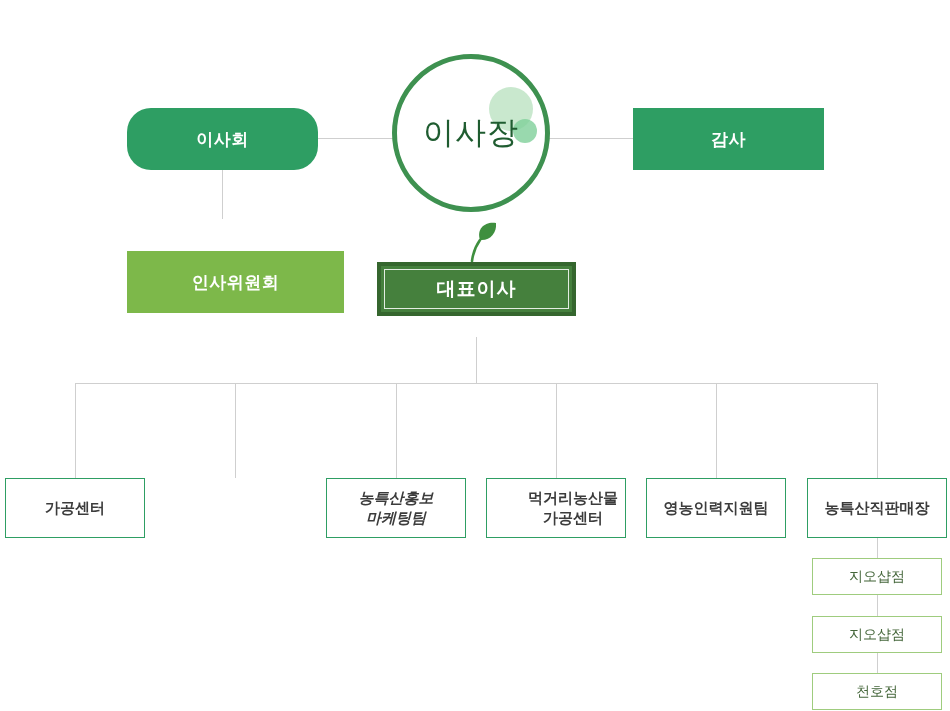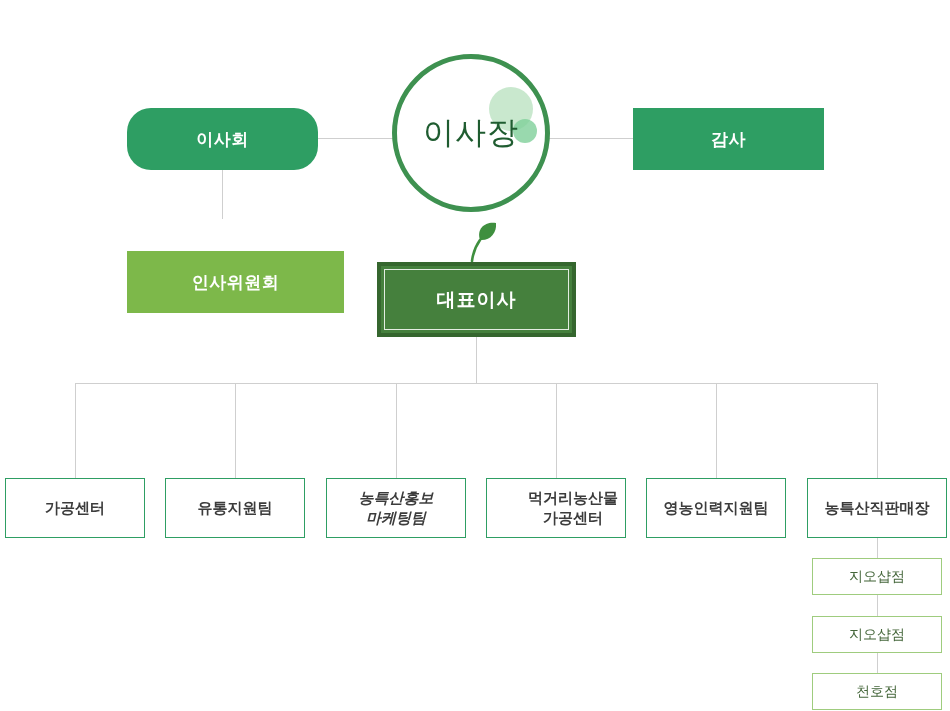--- a/index.html
+++ b/index.html
@@ -48,21 +48,21 @@
     position:absolute; border-radius:50%; z-index:2;
   }
   .accent-dot.big   { left:92px;  top:28px; width:44px; height:44px; background:#bfe4c6; opacity:.85; }
   .accent-dot.small { left:116px; top:60px; width:24px; height:24px; background:#7fcf9a; opacity:.8; }
 
   
   .sprout { position:absolute; left:451px; top:220px; width:50px; height:42px; z-index:2; }
 
   
   .ceo-box {
-    position:absolute; left:377px; top:262px; width:199px; height:75px;
+    position:absolute; left:377px; top:262px; width:199px; height:54px;
     background:#45803d;
     border:4px solid #35662e;
     display:flex; align-items:center; justify-content:center;
     color:#ffffff; font-size:19px; font-weight:bold; letter-spacing:1px;
     z-index:1;
   }
   .ceo-box::before {
     content:""; position:absolute; inset:3px;
     border:1px solid rgba(255,255,255,.85);
     pointer-events:none;
@@ -131,23 +131,20 @@
     <path d="M29 20 C25 8 35 1 45 3 C46 13 39 21 29 20 Z" fill="#3f8f3f"></path>
   </svg>
 
   <div class="ceo-box">
     <span>대표이사</span>
   </div>
 
   <div class="team-box" style="left:5px;">
     <span>가공센터</span>
   </div>
-  <div class="team-box" style="left:165px;">
-    <span>유통지원팀</span>
-  </div>
   <div class="team-box" style="left:326px;font-style:italic;">
     <span>농특산홍보
 마케팅팀</span>
   </div>
   <div class="team-box" style="left:486px;padding-left:34px;">
     <span>먹거리농산물
 가공센터</span>
   </div>
   <div class="team-box" style="left:646px;">
     <span>영농인력지원팀</span>

